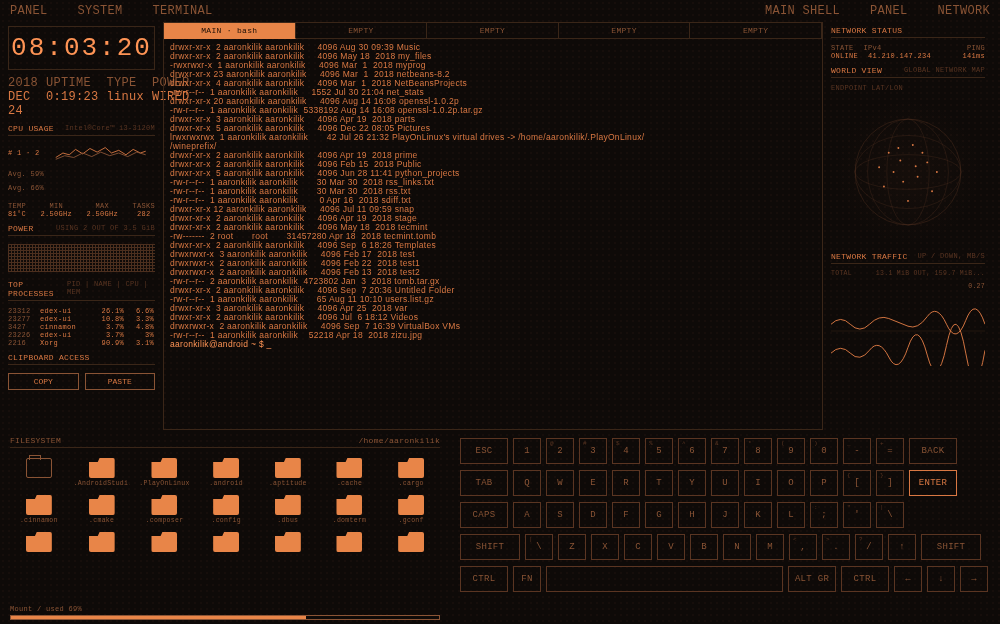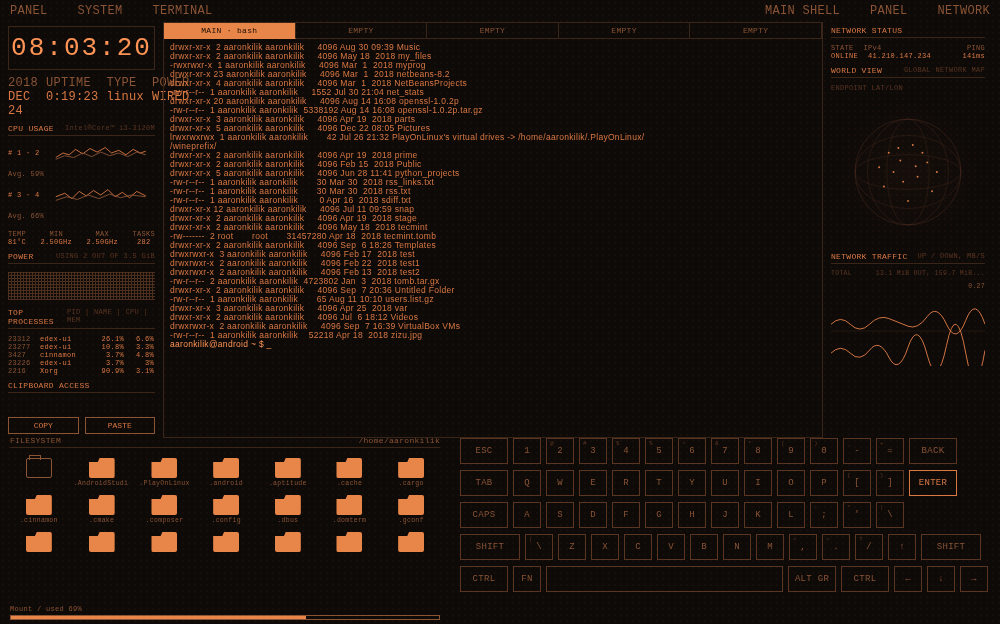--- a/index.html
+++ b/index.html
@@ -59,21 +59,21 @@
   .temprow { display:flex; justify-content:space-between; font-size:7px; color:var(--fg-dim); margin-top:4px;}
   .temprow div { text-align:center; }
   .temprow .v { color: var(--fg); display:block; }
   .memblock { height:28px; background-image: repeating-linear-gradient(90deg, var(--fg-dim) 0 1px, transparent 1px 3px), repeating-linear-gradient(0deg, var(--fg-dim) 0 1px, transparent 1px 3px); opacity:0.5; margin:2px 0;}
   .proctable { font-size:7px; }
   .proctable .row { display:flex; gap:4px; }
   .proctable .row span:nth-child(1){width:28px;color:var(--fg-dim);}
   .proctable .row span:nth-child(2){width:50px;}
   .proctable .row span:nth-child(3){width:30px;text-align:right;}
   .proctable .row span:nth-child(4){width:26px;text-align:right;}
-  .clip-buttons { display:flex; gap:6px; margin-top:18px;}
+  .clip-buttons { display:flex; gap:6px; margin-top:2px;}
   .clip-buttons button {
     flex:1; background:transparent; border:1px solid var(--fg-dim);
     color: var(--fg); font-family:inherit; font-size:8px; padding:3px 0;
     cursor:pointer;
   }
   
   .center { display:flex; flex-direction:column; border:1px solid var(--panel-border);}
   .tabs { display:flex; }
   .tab {
     flex:1; text-align:center; padding:3px 0; font-size:8px;
@@ -178,29 +178,20 @@
     <div class="cpurow">
         <span class="num"># 1 · 2</span>
       <div class="cpugraph" style="flex:1">
         <svg viewBox="0 0 100 20">
             <polyline fill="none" stroke="#d97843" stroke-width="1" points="0,15 8,10 15,12 22,6 30,11 38,5 46,9 55,4 62,10 70,7 78,12 86,6 94,10 100,8"></polyline>
             <polyline fill="none" stroke="#8a5435" stroke-width="1" points="0,17 10,13 20,15 30,10 40,14 50,9 60,13 70,10 80,14 90,9 100,12"></polyline>
           </svg>
       </div>
     </div>
     <div style="font-size:7px;color:var(--fg-dim)">Avg. 59%</div>
-    <div class="cpurow">
-        <span class="num"># 3 · 4</span>
-      <div class="cpugraph" style="flex:1">
-        <svg viewBox="0 0 100 20">
-            <polyline fill="none" stroke="#d97843" stroke-width="1" points="0,12 10,8 18,14 26,6 34,11 42,5 50,10 58,4 66,12 74,7 82,13 90,6 100,11"></polyline>
-            <polyline fill="none" stroke="#8a5435" stroke-width="1" points="0,16 12,12 24,15 36,10 48,14 60,9 72,13 84,10 100,12"></polyline>
-          </svg>
-      </div>
-    </div>
     <div style="font-size:7px;color:var(--fg-dim)">Avg. 66%</div>
     <div class="temprow">
       <div><span>TEMP</span><span class="v">81°C</span></div>
       <div><span>MIN</span><span class="v">2.50GHz</span></div>
       <div><span>MAX</span><span class="v">2.50GHz</span></div>
       <div><span>TASKS</span><span class="v">282</span></div>
     </div>
 
     <div class="section-title">
       <span>POWER</span>

